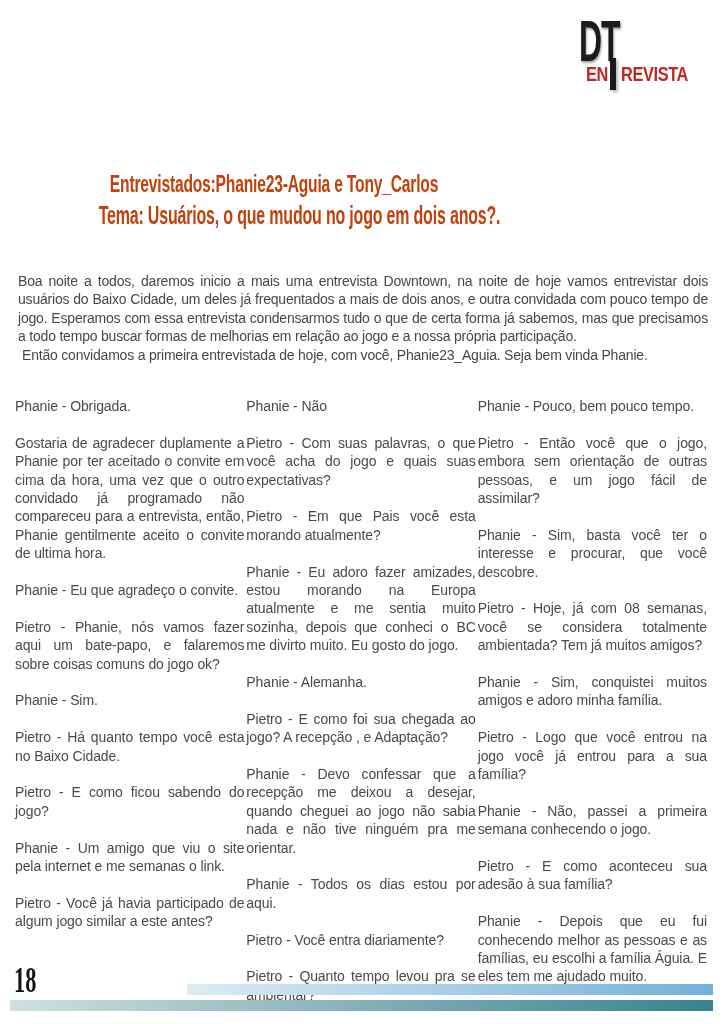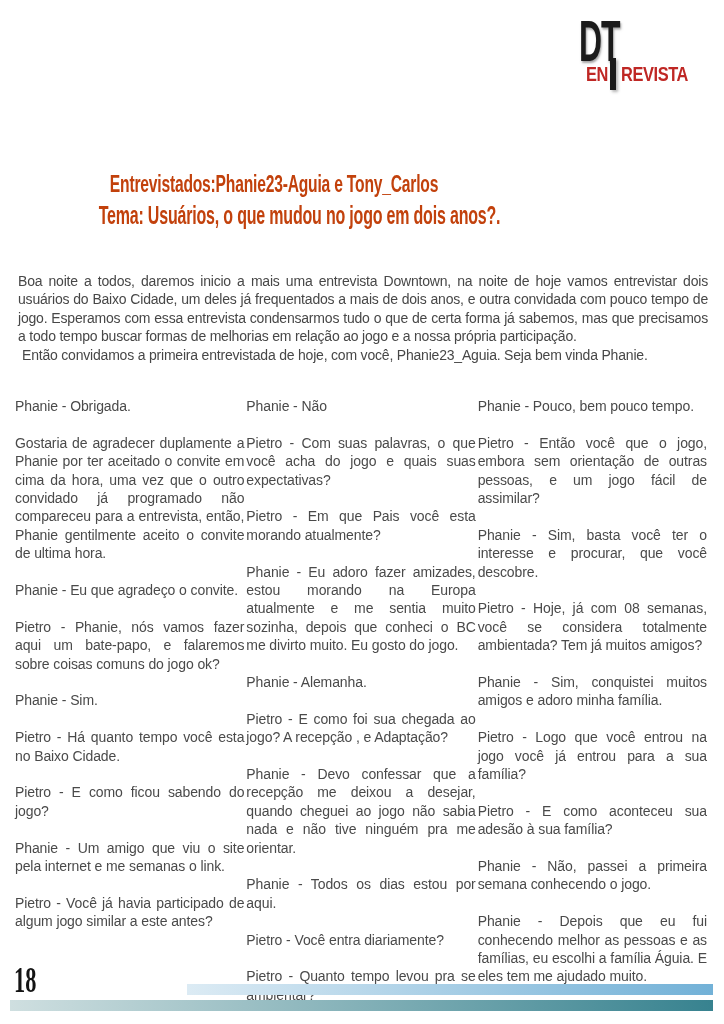--- a/index.html
+++ b/index.html
@@ -141,22 +141,22 @@
         <p>Pietro - Quanto tempo levou pra se ambientar?</p>
       </div>
     <div class="col">
 
     <p>Phanie - Pouco, bem pouco tempo.</p>
         <p>Pietro - Então você que o jogo, embora sem orientação de outras pessoas, e um jogo fácil de assimilar?</p>
         <p>Phanie - Sim, basta você ter o interesse e procurar, que você descobre.</p>
         <p>Pietro - Hoje, já com 08 semanas, você se considera totalmente ambientada? Tem já muitos amigos?</p>
         <p>Phanie - Sim, conquistei muitos amigos e adoro minha família.</p>
         <p>Pietro - Logo que você entrou na jogo você já entrou para a sua família?</p>
+        <p>Phanie - Não, passei a primeira semana conhecendo o jogo.</p>
         <p>Pietro - E como aconteceu sua adesão à sua família?</p>
-        <p>Phanie - Não, passei a primeira semana conhecendo o jogo.</p>
         <p>Phanie - Depois que eu fui conhecendo melhor as pessoas e as famílias, eu escolhi a família Águia. E eles tem me ajudado muito.</p>
       </div>
   </div>
 
   <div class="page-number">18</div>
   <div class="bar-light"></div>
   <div class="bar-teal"></div>
 
 </div>
 

